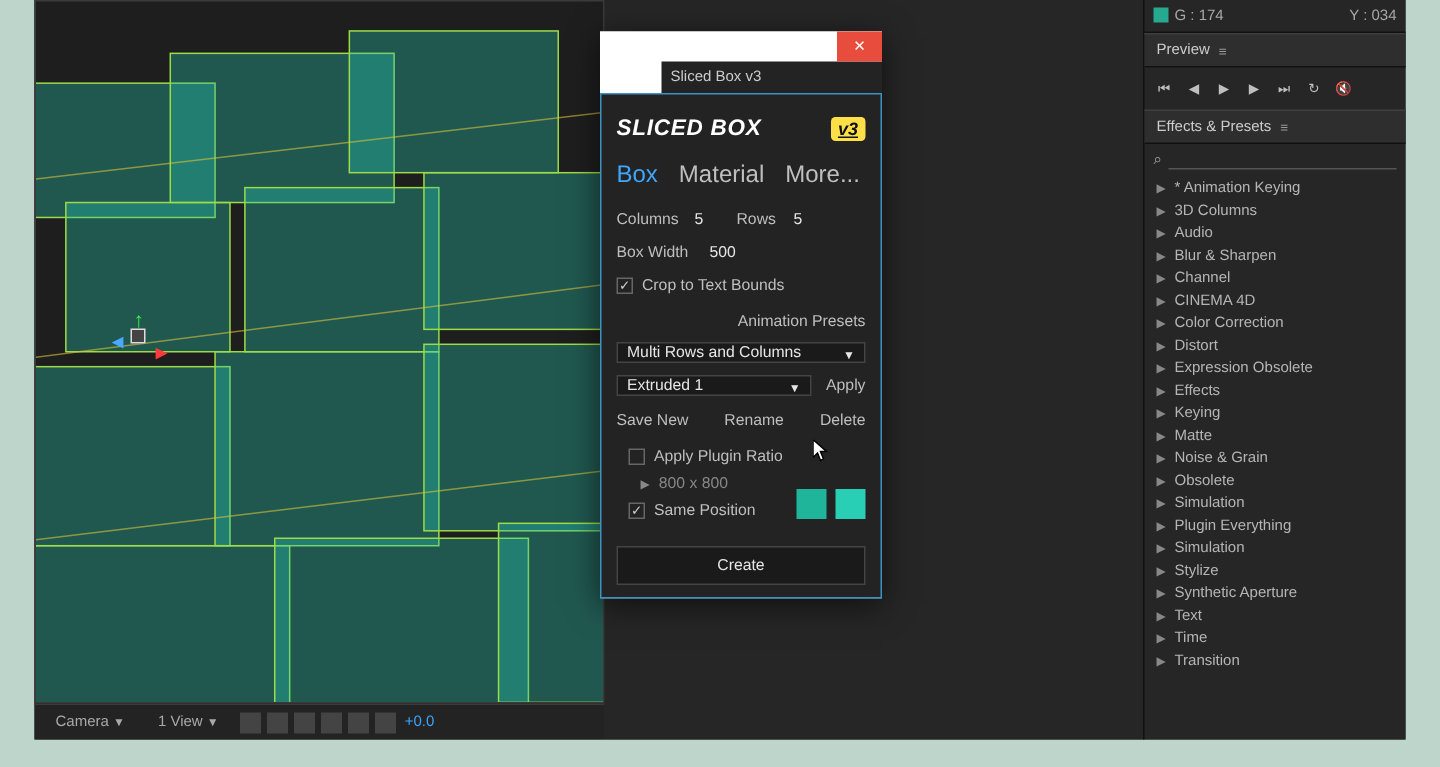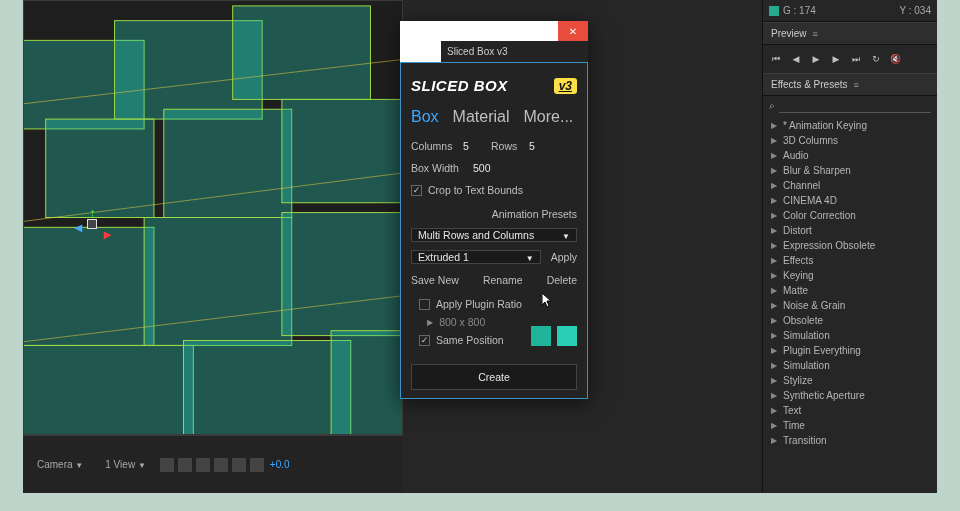--- a/index.html
+++ b/index.html
@@ -11,21 +11,21 @@
 .viewport svg { width:100%; height:100%; display:block;}
 .cube { fill:#26c7b0; fill-opacity:0.35; stroke:#9edc46; stroke-width:1;}
 .axis{ position:absolute; left:55px; top:210px; width:40px; height:40px; font-size:14px; font-weight:bold;}
 .axis .ax-y{ color:#3bf23b; position:absolute; left:10px; top:-6px;}
 .axis .ax-x{ color:#ff3a3a; position:absolute; left:25px; top:15px;}
 .axis .ax-z{ color:#4aa8ff; position:absolute; left:-4px; top:8px;}
 .axis .ax-c{ position:absolute; left:8px; top:8px; width:10px; height:10px; background:#444; border:1px solid #ddd;}
 
 .midcol{ flex:1; background:#262626; }
 
-.vp-toolbar{ background:#232323; border-top:1px solid #3a3a3a; padding:21px 6px; display:flex; align-items:center; gap:6px; font-size:10px; color:#a8a8a8;}
+.vp-toolbar{ background:#232323; border-top:1px solid #3a3a3a; padding:4px 6px; display:flex; align-items:center; gap:6px; font-size:10px; color:#a8a8a8;}
 .vp-toolbar .sel{ padding:2px 8px;}
 .vp-toolbar .tri { font-size:8px;}
 .vp-toolbar .grp{ display:flex; gap:4px;}
 .vp-toolbar .ic{ width:14px; height:14px; background:#444; display:inline-block;}
 .vp-toolbar .blue{ color:#3ea6ff;}
 
 .dialog-window { position:absolute; left:400px; top:21px; width:188px; background:#fff; box-shadow:0 4px 20px rgba(0,0,0,.6); z-index:10;}
 .dialog-title { height:20px; display:flex; justify-content:flex-end; background:#fff;}
 .close-btn{ width:30px; height:20px; background:#e74c3c; color:#fff; display:flex; align-items:center; justify-content:center; font-size:10px; cursor:pointer;}
 .tab-hdr{ background:#232323; padding:5px 6px; font-size:10px; color:#ccc;margin-left:41px;}

